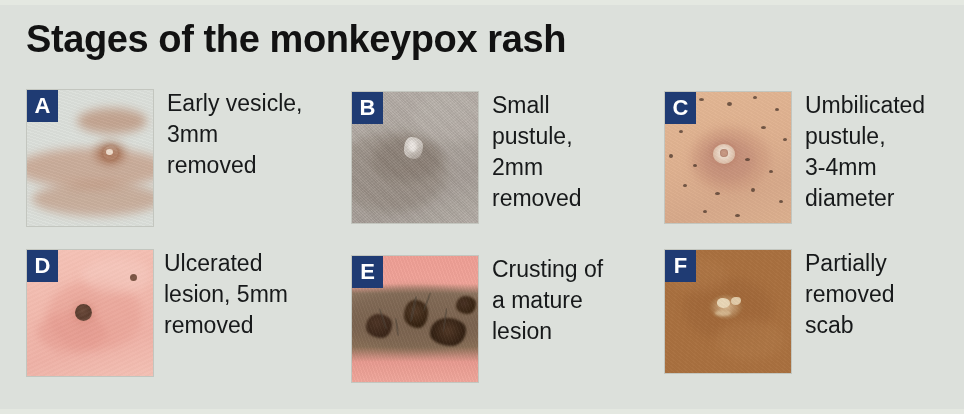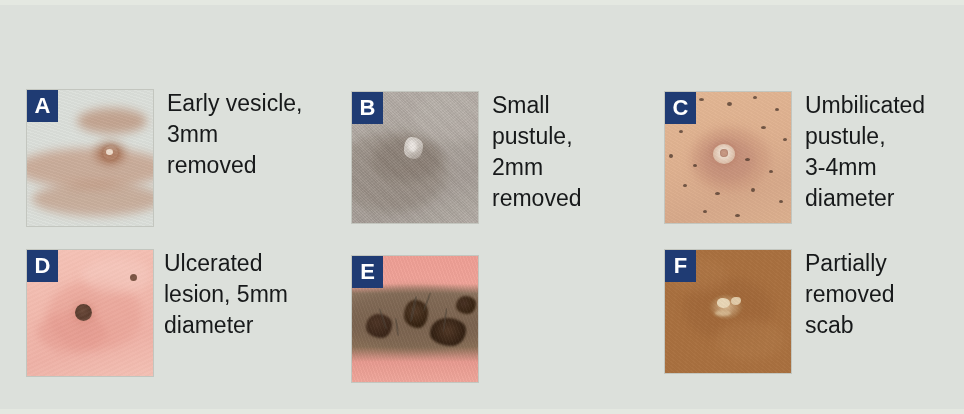--- a/index.html
+++ b/index.html
@@ -112,20 +112,21 @@
   }
 </style>
 </head>
 <body>
 
 <div id="infographic">
 
   <div class="edge-strip top"></div>
   <div class="edge-strip bottom"></div>
 
+  <div id="page-title">Stages of the monkeypox rash</div>
 
   <div class="stage-card" style="left:27px; top:90px; width:300px; height:136px;">
     <div class="stage-photo" style="width:126px; height:136px;">
       <div class="skin" style="background:
             radial-gradient(ellipse at 40% 25%, #b97games 0%, transparent 0%),
             linear-gradient(170deg, #ad6741 0%, #b36c44 38%, #b8795a 70%, #b07a5f 100%);"></div>
       <div class="blotch" style="left:-10px; top:58px; width:150px; height:40px; background:#bd8467; opacity:.55;"></div>
       <div class="blotch" style="left:5px;  top:92px; width:130px; height:34px; background:#b77f61; opacity:.5;"></div>
       <div class="blotch" style="left:50px; top:18px; width:70px;  height:26px; background:#a85f3a; opacity:.45;"></div>
       <div class="blotch" style="left:68px; top:52px; width:30px;  height:22px; background:#9a5532; opacity:.55;"></div>
@@ -213,21 +214,21 @@
       <div class="lesion" style="left:48px; top:54px; width:17px; height:17px;
             background:radial-gradient(circle at 45% 40%, #6b4a3a 0%, #5a3c2e 55%, #8d6352 100%);
             box-shadow:0 0 6px 3px rgba(215,140,125,.55);"></div>
       <div class="lesion" style="left:103px; top:24px; width:7px; height:7px;
             background:#7a5443; filter:blur(.5px);"></div>
       <div class="grain" style="opacity:.3; background:
            repeating-linear-gradient(-25deg, rgba(255,255,255,.08) 0 2px, rgba(0,0,0,.04) 2px 4px);"></div>
     </div>
     <div class="stage-caption" style="left:137px; width:175px;">Ulcerated
 lesion, 5mm
-diameter</div>
+removed</div>
     <div class="stage-badge">D</div>
   </div>
 
   <div class="stage-card" style="left:352px; top:256px; width:300px; height:126px;">
     <div class="stage-photo" style="width:126px; height:126px;">
       <div class="skin" style="background:
             linear-gradient(180deg, #ef9f95 0%, #f0a398 22%, #8d7560 30%, #7d6550 55%, #8a7057 72%, #e89a90 84%, #f0a79b 100%);"></div>
       <div class="blotch" style="left:-10px; top:32px; width:150px; height:62px; background:#7b6450; opacity:.6;"></div>
       <div class="scab" style="left:14px; top:58px; width:26px; height:24px;
             background:radial-gradient(circle at 40% 35%, #4e3526 0%, #3a2518 70%);"></div>
@@ -238,20 +239,23 @@
       <div class="scab" style="left:104px; top:40px; width:20px; height:18px;
             background:radial-gradient(circle at 40% 40%, #4a3225 0%, #35220f 72%);"></div>
       <div class="hair" style="left:60px; top:40px; width:3px; height:26px; transform:rotate(12deg);"></div>
       <div class="hair" style="left:30px; top:52px; width:2px; height:22px; transform:rotate(-18deg);"></div>
       <div class="hair" style="left:92px; top:52px; width:2px; height:24px; transform:rotate(8deg);"></div>
       <div class="hair" style="left:44px; top:62px; width:2px; height:18px; transform:rotate(-8deg);"></div>
       <div class="hair" style="left:74px; top:36px; width:2px; height:20px; transform:rotate(20deg);"></div>
       <div class="grain" style="opacity:.4; background:
            repeating-linear-gradient(70deg, rgba(255,255,255,.07) 0 1px, rgba(0,0,0,.07) 1px 3px);"></div>
     </div>
+    <div class="stage-caption" style="left:140px; width:175px;">Crusting of
+a mature
+lesion</div>
     <div class="stage-badge">E</div>
   </div>
 
   <div class="stage-card" style="left:665px; top:250px; width:295px; height:123px;">
     <div class="stage-photo" style="width:126px; height:123px;">
       <div class="skin" style="background:
             linear-gradient(165deg, #ad7544 0%, #a87041 40%, #9f6a3d 72%, #a97murky 100%);
             background-color:#a9703f;"></div>
       <div class="blotch" style="left:18px; top:28px; width:90px; height:62px; background:#9c6437; opacity:.5;"></div>
       <div class="blotch" style="left:50px; top:70px; width:70px; height:40px; background:#b37c4b; opacity:.45;"></div>

